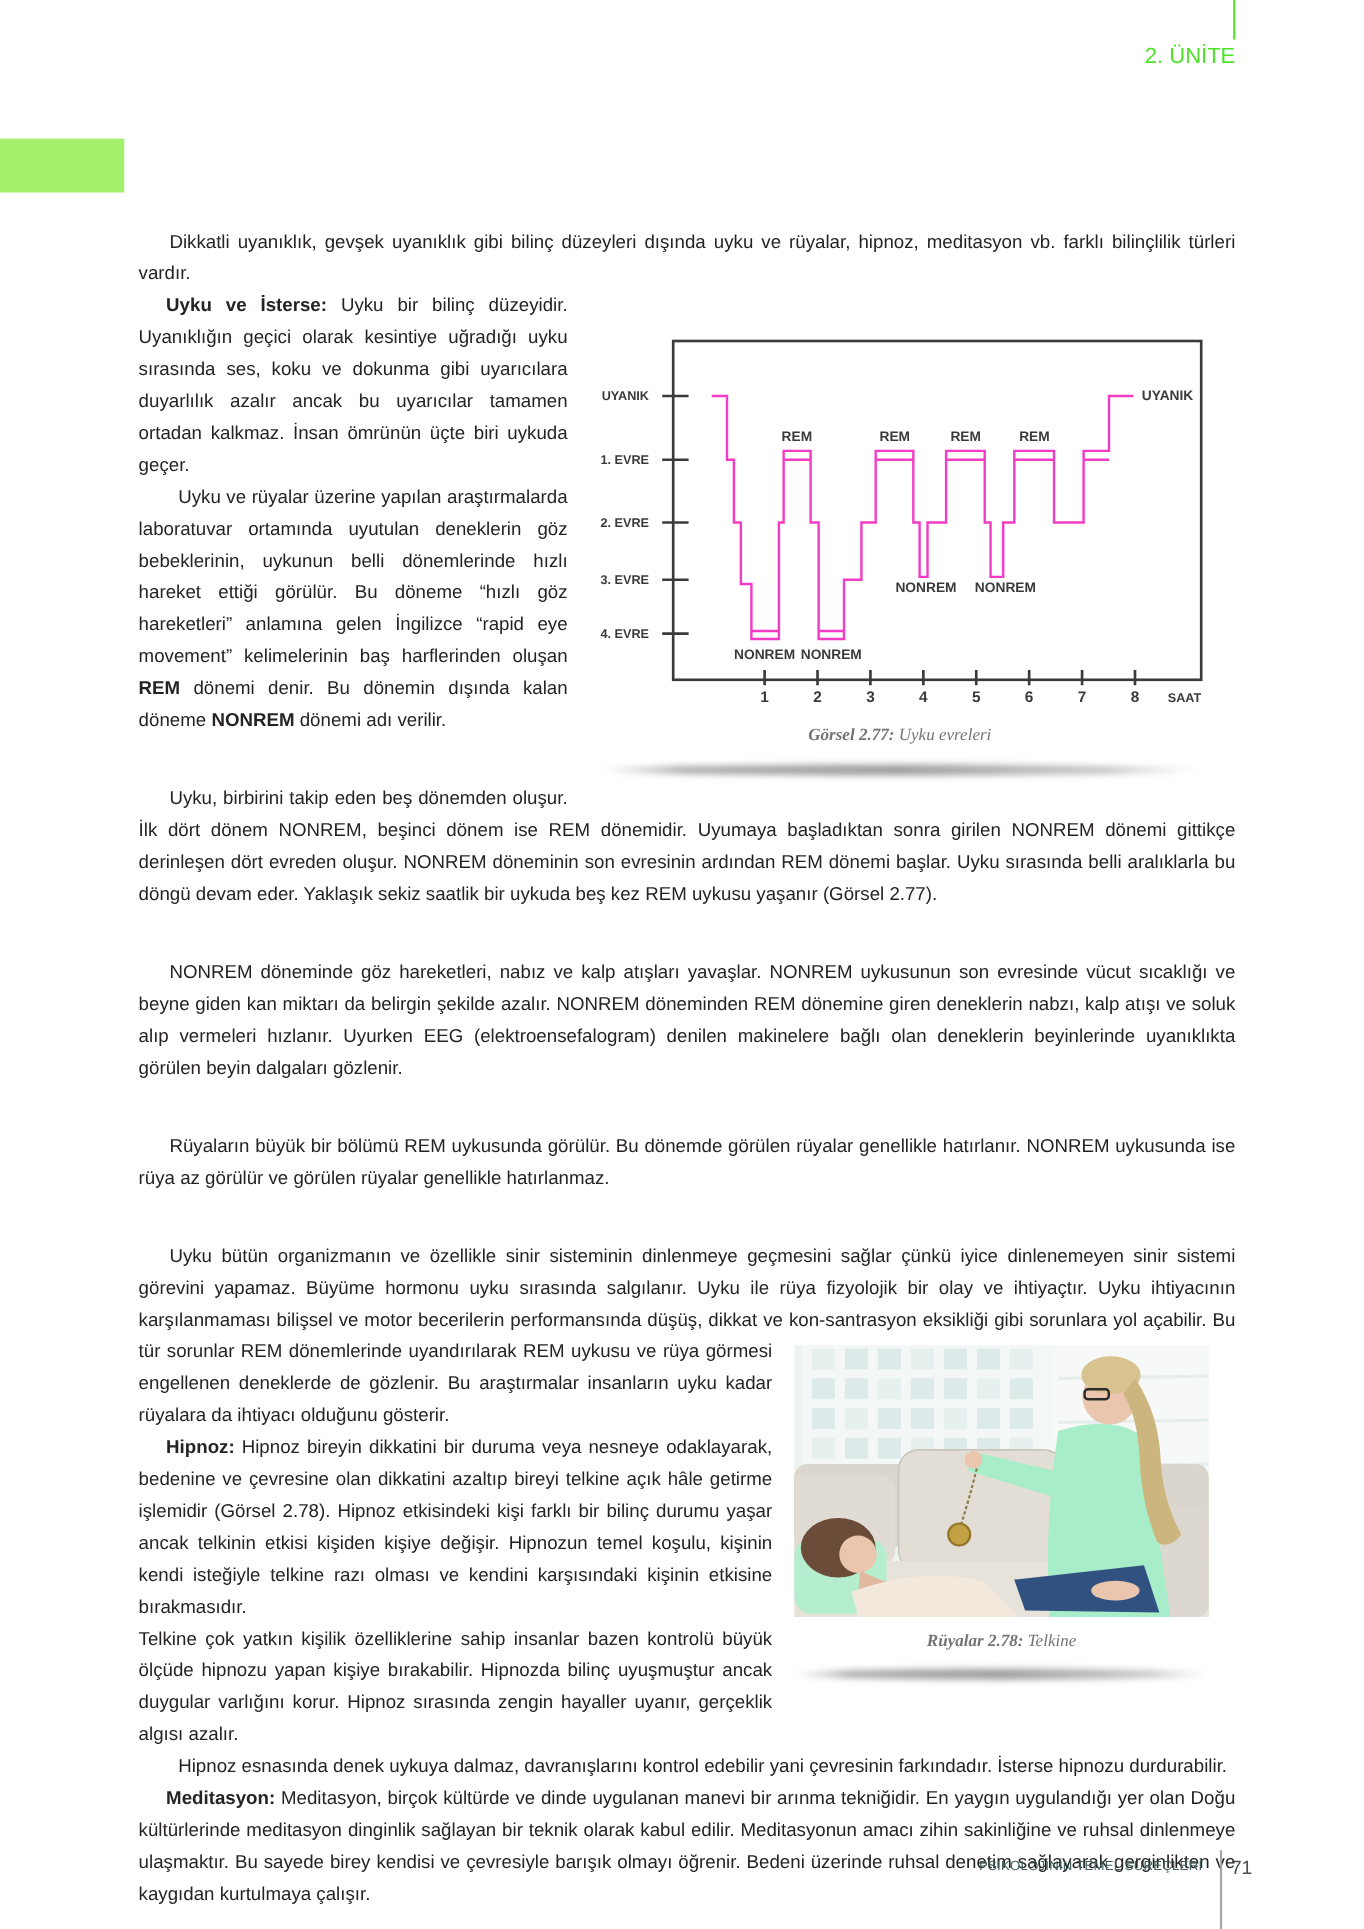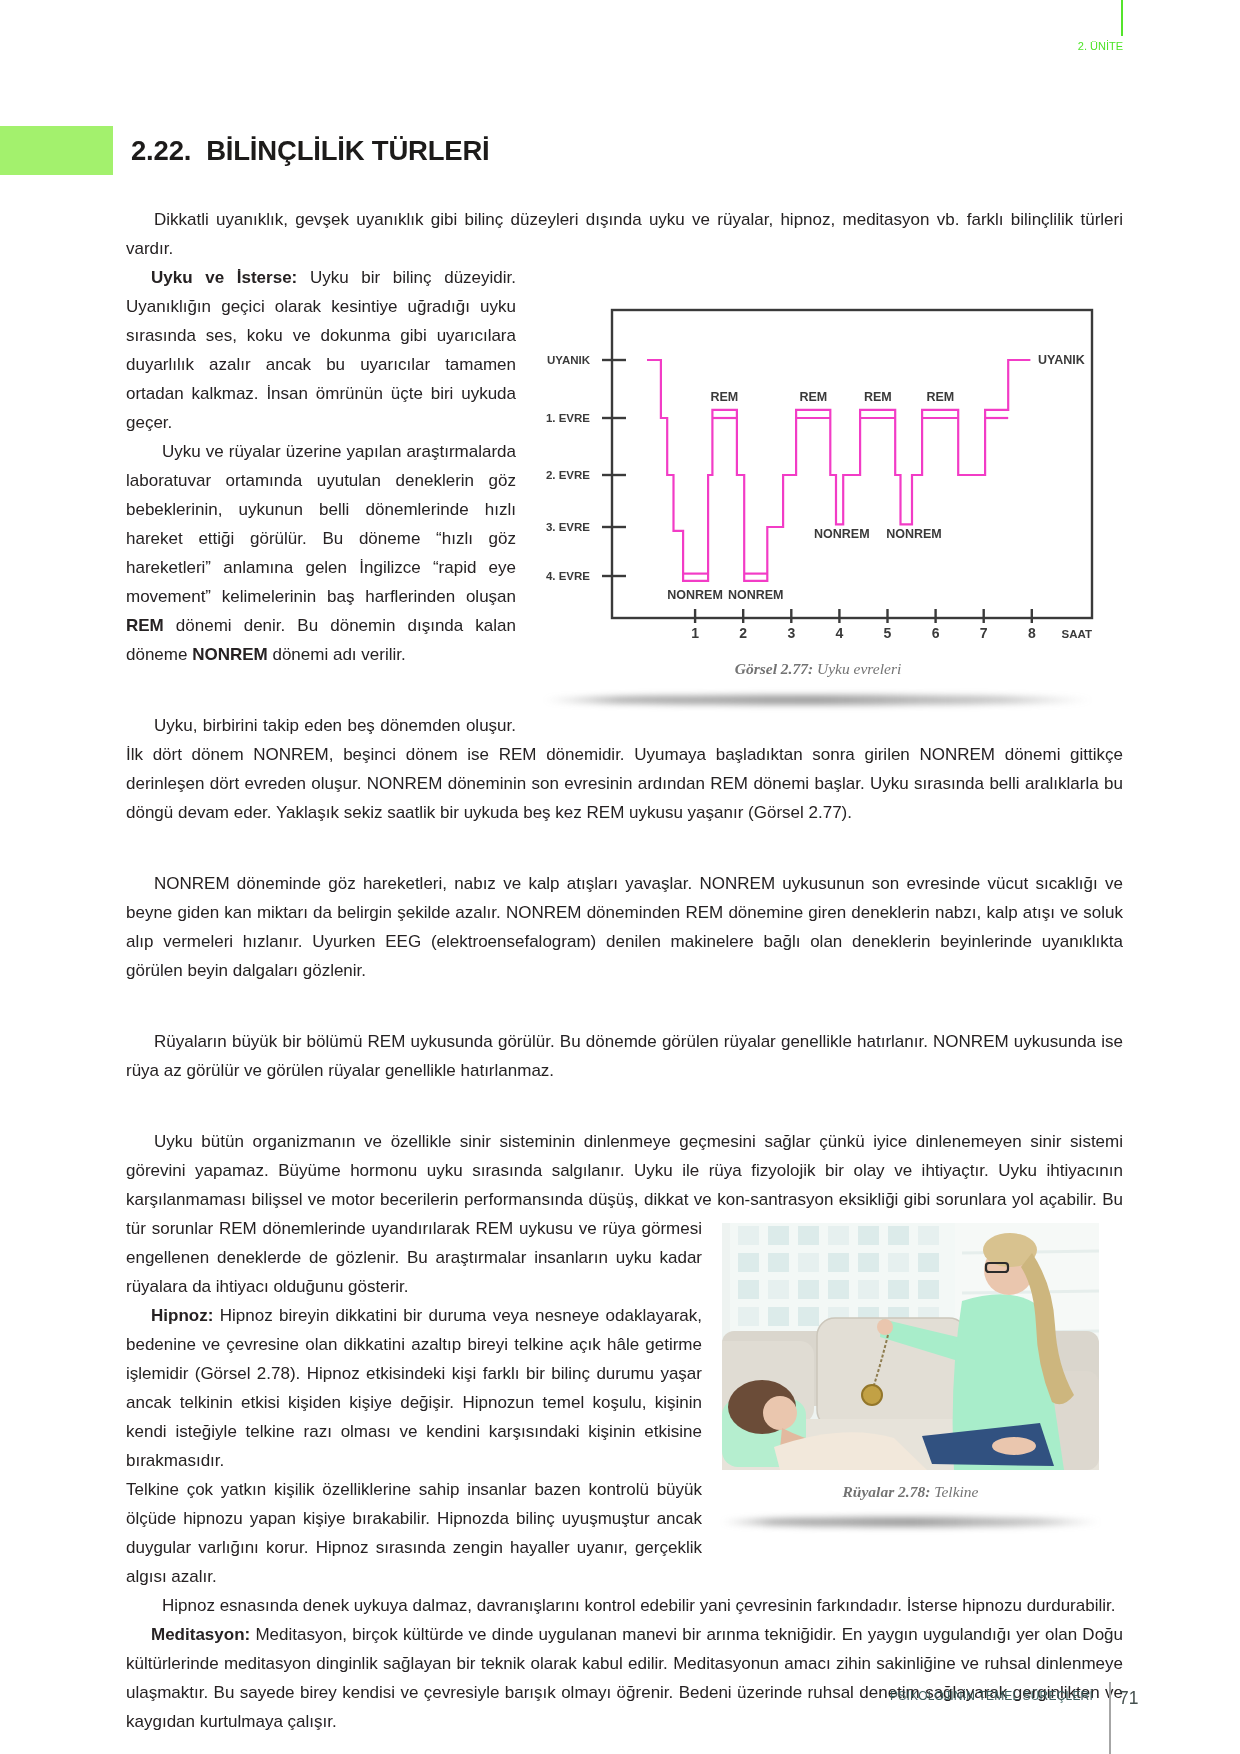--- a/index.html
+++ b/index.html
@@ -1,21 +1,21 @@
 <!DOCTYPE html>
 <html lang="tr"><head>
 <meta charset="utf-8">
 <style>
   html,body{margin:0;padding:0;background:#ffffff;}
   .page{position:relative;width:1240px;height:1754px;background:#ffffff;overflow:hidden;
         font-family:"Liberation Sans",sans-serif;color:#262223;}
 
   
   .unit-line{position:absolute;left:1121px;top:0;width:2px;height:36px;background:#55e42c;}
-  .unit-label{position:absolute;top:40px;right:117px;font-size:11px;color:#4de427;}
+  .unit-label{position:absolute;top:40px;right:117px;font-size:20px;color:#4de427;}
 
   
   .head-block{position:absolute;left:0;top:126px;width:113px;height:49px;background:#a3f16d;}
   .head-title{position:absolute;left:131px;top:126px;height:49px;line-height:49px;
               font-size:27.5px;font-weight:bold;color:#1d1b1a;letter-spacing:-0.2px;white-space:nowrap;}
   .head-title .num{margin-right:15px;}
 
   
   .content{position:absolute;left:126px;top:163px;width:997px;
            font-size:17px;line-height:29px;text-align:justify;}
@@ -60,23 +60,20 @@
 </style>
 </head>
 <body>
 
 <div class="page">
 
   <div class="unit-line"></div>
   <div class="unit-label">2. ÜNİTE</div>
 
   <div class="head-block"></div>
-  <div class="head-title">
-    <span class="num">2.22.</span><span>BİLİNÇLİLİK TÜRLERİ</span>
-  </div>
 
   <div class="content">
 
     <div class="para ind"><span>Dikkatli uyanıklık, gevşek uyanıklık gibi bilinç düzeyleri dışında uyku ve rüyalar, hipnoz, meditasyon vb. farklı bilinçlilik türleri vardır.</span></div>
 
     <div class="figfloat fig77">
       <svg id="sleep-chart-svg" viewBox="0 0 560 372" width="560" height="372">
         <rect class="frame" x="67" y="37" width="480" height="308"></rect>
         <g id="chart-gen">
             <line x1="57" y1="87" x2="81" y2="87" class="axis"></line>

